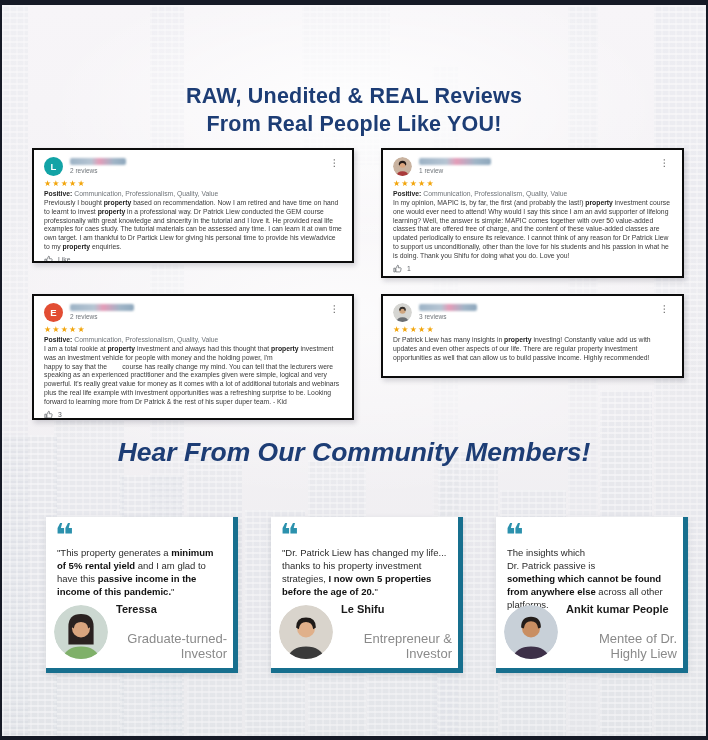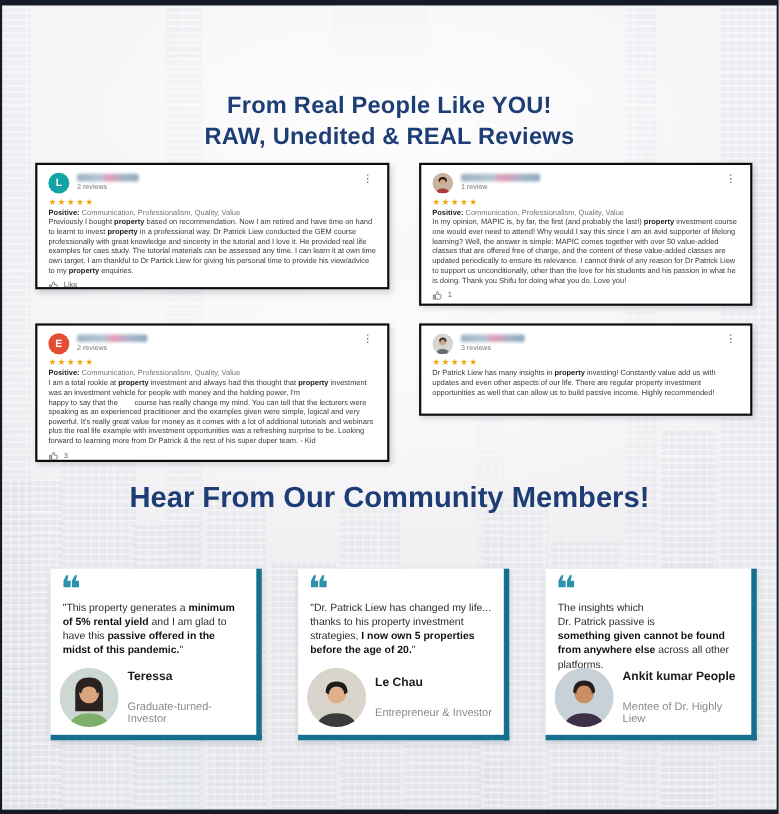--- a/index.html
+++ b/index.html
@@ -16,21 +16,21 @@
       repeating-linear-gradient(180deg, rgba(255,255,255,.65) 0 2px, rgba(0,0,0,0) 2px 6px),
       repeating-linear-gradient(90deg, rgba(255,255,255,.4) 0 2px, rgba(0,0,0,0) 2px 7px); }
   .haze { position:absolute; inset:0; z-index:1; pointer-events:none;
     background:
       radial-gradient(ellipse 430px 190px at 50% 14%, rgba(255,255,255,.95), rgba(255,255,255,0) 72%),
       radial-gradient(ellipse 520px 250px at 48% 42%, rgba(255,255,255,.72), rgba(255,255,255,0) 75%); }
 
   .title1 { position:absolute; z-index:2; top:78px; left:0; right:0; text-align:center;
     color:#1d3d75; font-weight:bold; font-size:21.5px; line-height:1.28; letter-spacing:.2px; }
   .title2 { position:absolute; z-index:2; top:432px; left:0; right:0; text-align:center;
-    color:#1d3d75; font-weight:bold; font-size:26.5px; }
+    color:#1d3d75; font-weight:bold; font-size:26.5px;font-style:italic; }
 
   
   .gcard { position:absolute; z-index:2; background:#fff; border:2px solid #0c0c0c;
     padding:7px 10px 5px; overflow:hidden; box-shadow:2px 3px 5px rgba(40,40,60,.18); }
   .ghead { display:flex; align-items:flex-start; }
   .gavatar { width:19px; height:19px; border-radius:50%; color:#fff; font-size:9.5px; font-weight:bold;
     display:flex; align-items:center; justify-content:center; flex:0 0 19px; overflow:hidden; }
   .gavatar svg { width:100%; height:100%; display:block; }
   .gid { margin-left:7px; padding-top:1px; }
   .gname-blur { height:7px; border-radius:2px; filter:blur(1.3px);
@@ -50,21 +50,21 @@
     border-right:5px solid #176f8e; border-bottom:5px solid #176f8e;
     padding:2px 11px 8px; box-shadow:0 2px 6px rgba(30,40,60,.14); }
   .tquote { font-family:"DejaVu Sans","Liberation Sans",sans-serif; font-size:32px; line-height:1;
     height:25px; color:#2b91ad; font-weight:bold; margin-left:-2px; }
   .ttext { font-size:9.5px; line-height:1.38; color:#2c2c2c; margin-top:2px; }
   .ttext b { color:#101010; }
   .tfoot { position:absolute; left:8px; bottom:7px; right:6px; display:flex; align-items:center; gap:8px; }
   .tphoto { width:54px; height:54px; border-radius:50%; overflow:hidden; flex:0 0 54px; }
   .tphoto svg { display:block; width:100%; height:100%; }
   .tname { font-size:11px; font-weight:bold; color:#1b1b1b; }
-  .trole { font-size:10px; color:#8a8a8a; margin-top:16px; }
+  .trole { font-size:13px; color:#8a8a8a; margin-top:16px;text-align:right; }
 </style>
 </head>
 <body>
 
 <div id="canvas">
 
   <div class="bldg" style="left:0;top:0;width:26px;height:740px;opacity:.32"></div>
   <div class="bldg" style="left:148px;top:0;width:34px;height:740px;opacity:.36"></div>
   <div class="bldg" style="left:300px;top:0;width:88px;height:160px;opacity:.25"></div>
   <div class="bldg" style="left:430px;top:60px;width:26px;height:680px;opacity:.2"></div>
@@ -76,22 +76,22 @@
   <div class="bldg" style="left:185px;top:440px;width:55px;height:300px;opacity:.38"></div>
   <div class="bldg" style="left:243px;top:505px;width:60px;height:235px;opacity:.42"></div>
   <div class="bldg" style="left:306px;top:455px;width:58px;height:285px;opacity:.38"></div>
   <div class="bldg" style="left:365px;top:520px;width:70px;height:220px;opacity:.42"></div>
   <div class="bldg" style="left:436px;top:445px;width:60px;height:295px;opacity:.38"></div>
   <div class="bldg" style="left:498px;top:485px;width:66px;height:255px;opacity:.44"></div>
   <div class="bldg" style="left:598px;top:385px;width:52px;height:355px;opacity:.48"></div>
   <div class="haze"></div>
 
   <div class="title1">
+    <div>RAW, Unedited &amp; REAL Reviews</div>
     <div>From Real People Like YOU!</div>
-    <div>RAW, Unedited &amp; REAL Reviews</div>
   </div>
 
   <section class="gcard" style="left:30px;top:143px;width:322px;height:115px">
     <div class="ghead">
       <div class="gavatar" style="background-color: rgb(18, 163, 166);">
         <span>L</span>
       </div>
       <div class="gid">
         <div class="gname-blur" style="width:56px"></div>
         <div class="gcount">2 reviews</div>
@@ -181,21 +181,21 @@
       <div class="gdots">⋮</div>
     </div>
     <div class="gstars">★★★★★</div>
     <div class="gbody"><span>Dr Patrick Liew has many insights in </span><b>property</b><span> investing! Constantly value add us with updates and even other aspects of our life. There are regular property investment opportunities as well that can allow us to build passive income. Highly recommended!</span></div>
   </section>
 
   <div class="title2">Hear From Our Community Members!</div>
 
   <section class="tcard" style="left:44px;top:512px">
     <div class="tquote">❝</div>
-    <div class="ttext"><span>"This property generates a </span><b>minimum of 5% rental yield</b><span> and I am glad to have this </span><b>passive offered in the midst of this pandemic.</b><span>"</span></div>
+    <div class="ttext"><span>"This property generates a </span><b>minimum of 5% rental yield</b><span> and I am glad to have this </span><b>passive income in the income of this pandemic.</b><span>"</span></div>
     <div class="tfoot">
       <div class="tphoto">
         <svg viewBox="0 0 60 60">
             <circle cx="30" cy="30" r="30" fill="#ccd8d1"></circle>
             <path d="M16 44V24q0-14 14-14t14 14v20z" fill="#2a2120"></path>
             <circle cx="30" cy="26" r="10" fill="#d9a47e"></circle>
             <path d="M19 24q1-10 11-10t11 10l-3 2q-1-7-8-7t-8 7z" fill="#2a2120"></path>
             <path d="M9 60q4-14 21-14t21 14z" fill="#7fb069"></path>
           </svg>
       </div>
@@ -212,29 +212,29 @@
     <div class="tfoot">
       <div class="tphoto">
         <svg viewBox="0 0 60 60">
             <circle cx="30" cy="30" r="30" fill="#d9d4cc"></circle>
             <circle cx="30" cy="26" r="10" fill="#e0b08a"></circle>
             <path d="M19 25q0-11 11-11t11 11l-3 2q-1-8-8-8t-8 8z" fill="#1e1a18"></path>
             <path d="M9 60q4-14 21-14t21 14z" fill="#3a3a3a"></path>
           </svg>
       </div>
       <div>
-        <div class="tname">Le Chau</div>
+        <div class="tname">Le Shifu</div>
         <div class="trole">Entrepreneur &amp; Investor</div>
       </div>
     </div>
   </section>
 
   <section class="tcard" style="left:494px;top:512px">
     <div class="tquote">❝</div>
-    <div class="ttext"><span>The insights which</span><br><span>Dr. Patrick passive is</span><br><b>something given cannot be found from anywhere else</b><span> across all other platforms.</span></div>
+    <div class="ttext"><span>The insights which</span><br><span>Dr. Patrick passive is</span><br><b>something which cannot be found from anywhere else</b><span> across all other platforms.</span></div>
     <div class="tfoot">
       <div class="tphoto">
         <svg viewBox="0 0 60 60">
             <circle cx="30" cy="30" r="30" fill="#c8d0d8"></circle>
             <circle cx="30" cy="26" r="10" fill="#c98e62"></circle>
             <path d="M19 25q0-12 11-12t11 12l-3 1q-1-8-8-8t-8 8z" fill="#241d1a"></path>
             <path d="M9 60q4-14 21-14t21 14z" fill="#3d3048"></path>
           </svg>
       </div>
       <div>

